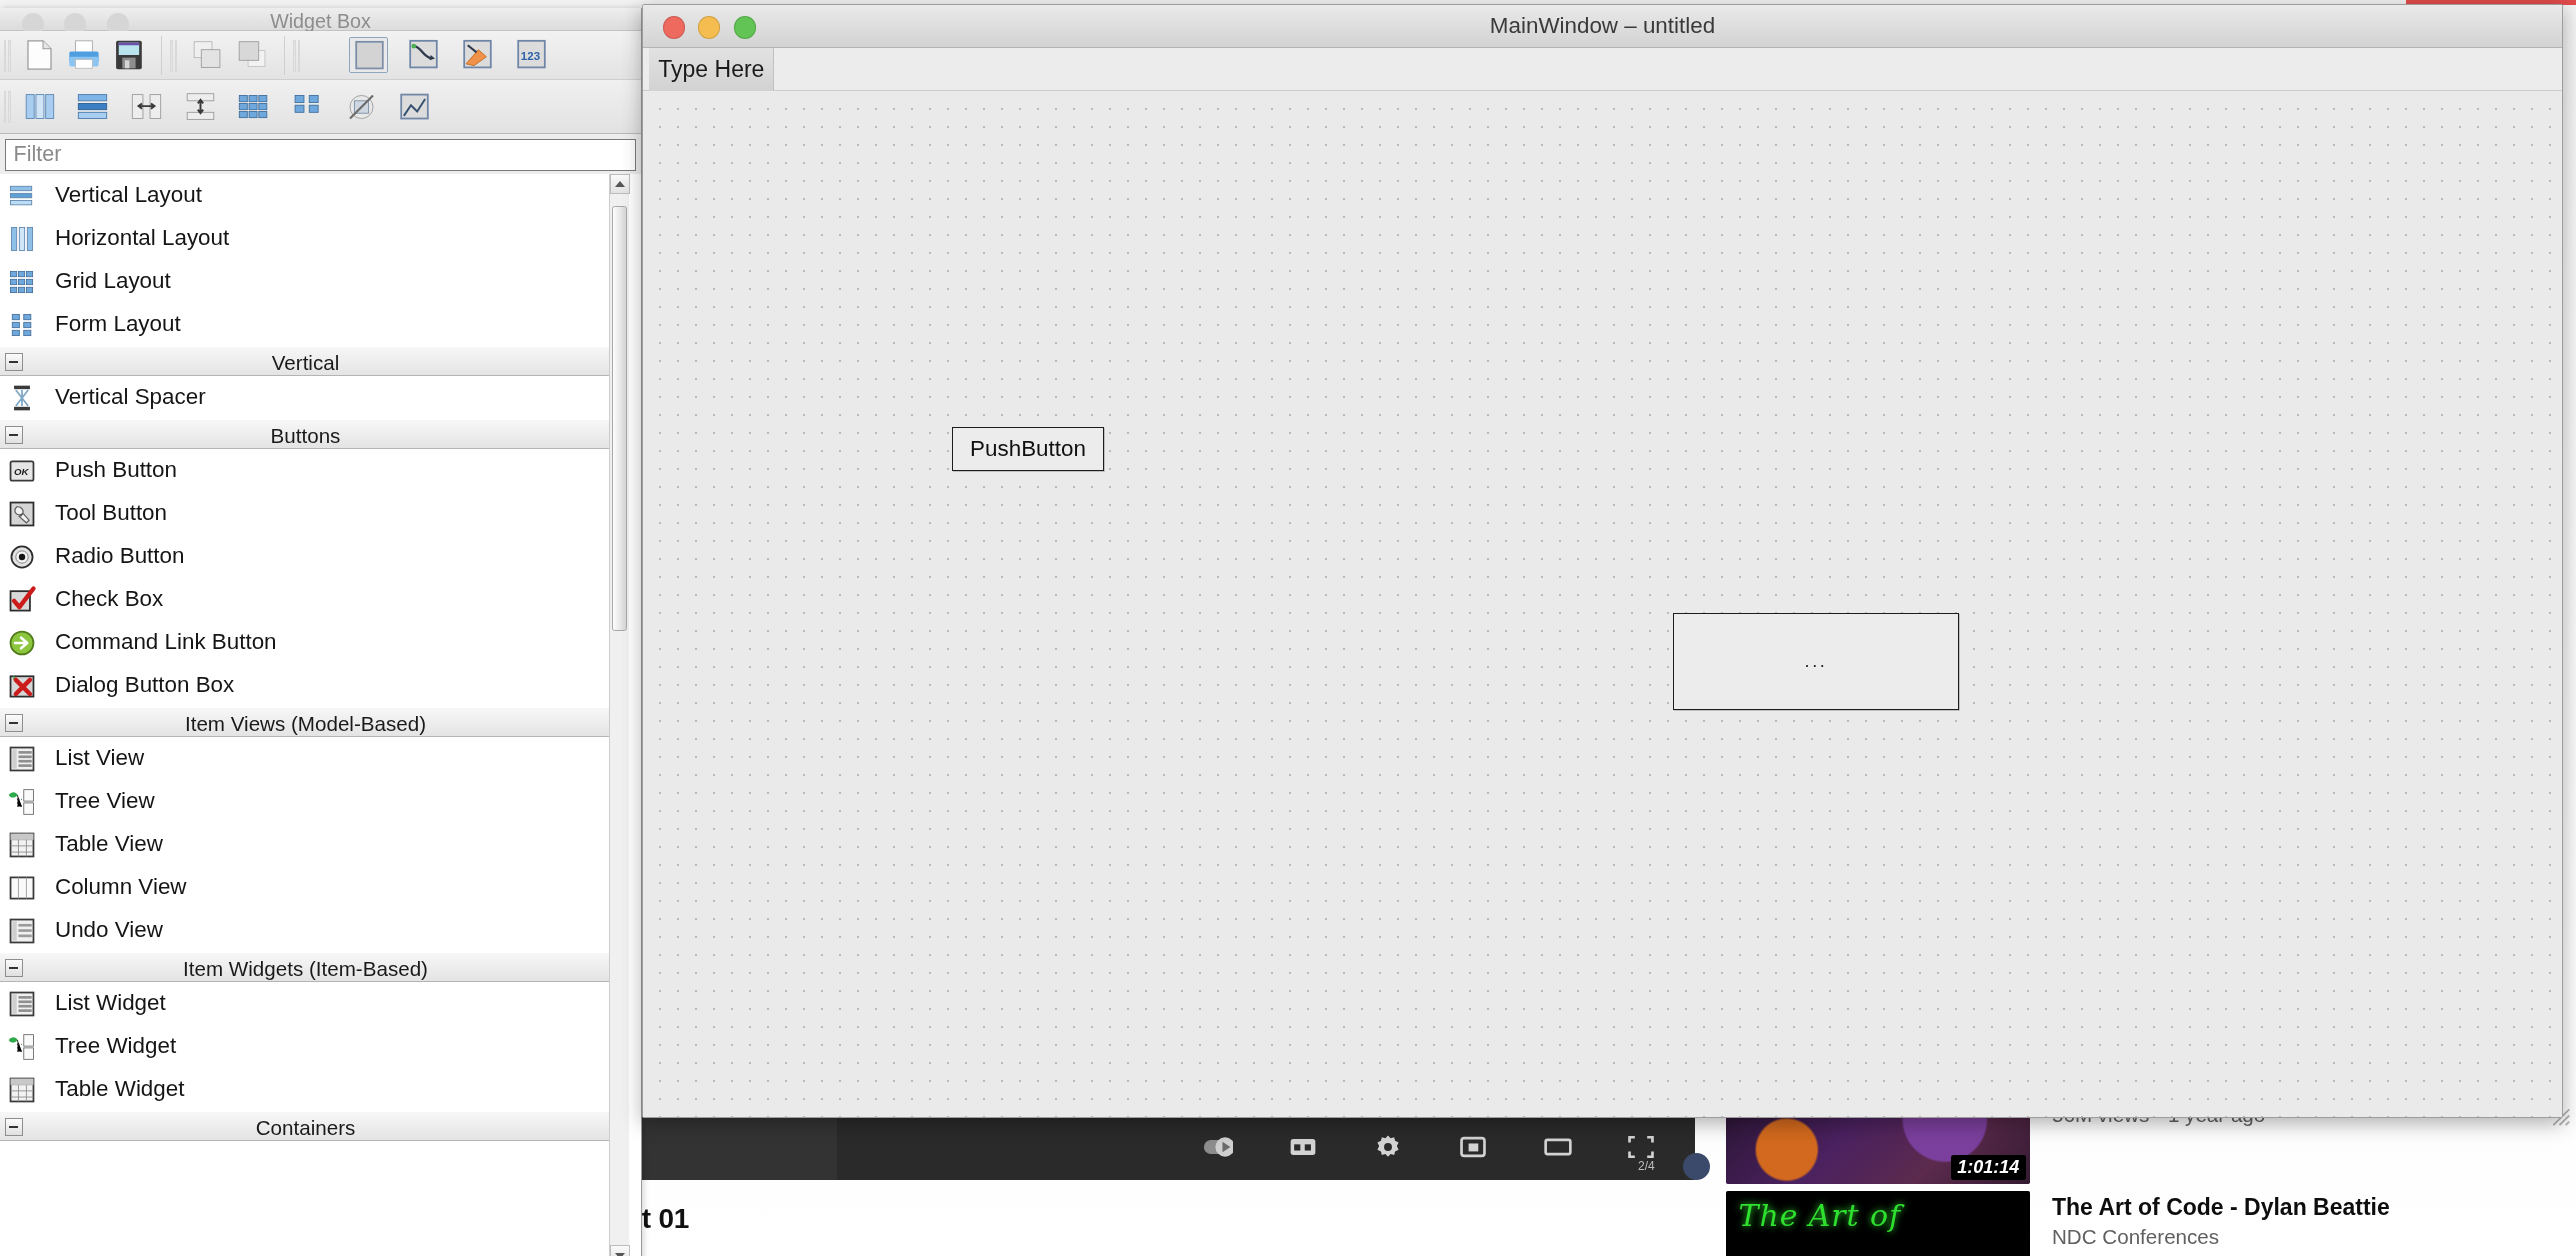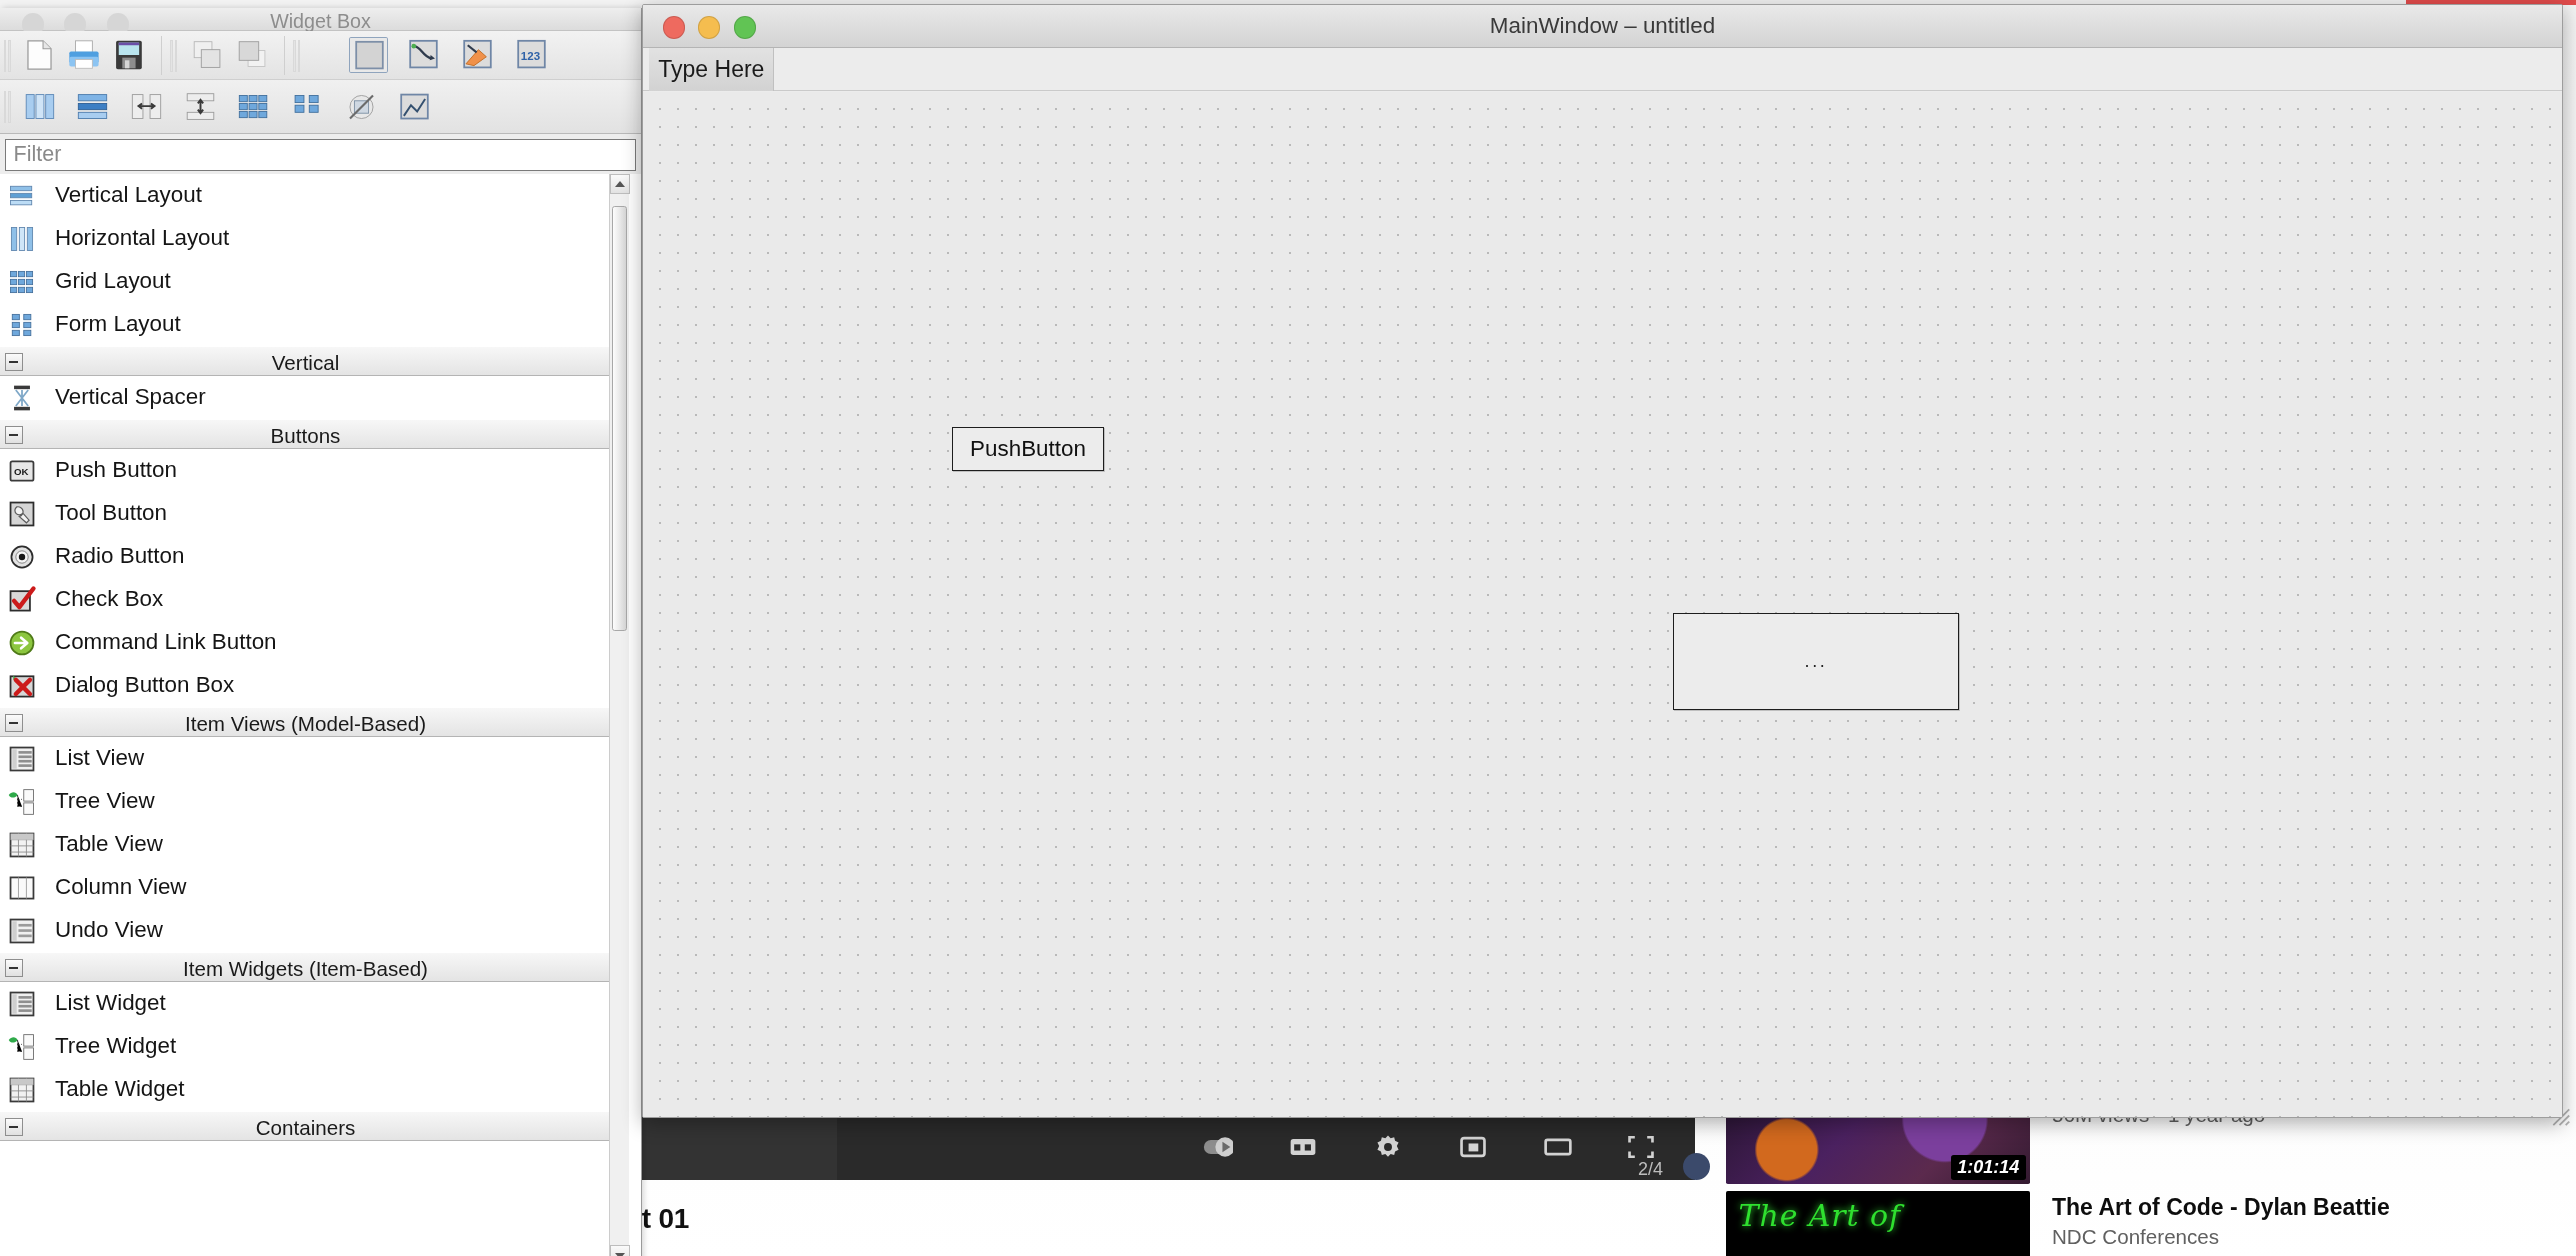--- a/index.html
+++ b/index.html
@@ -90,21 +90,21 @@
   .grp{ position:relative; height:30px;
     background:linear-gradient(180deg,#f7f7f7,#e4e4e4);
     border-top:0.9px solid #ffffff; border-bottom:0.9px solid #b4b4b4; }
   .grp-label{ position:absolute; left:0; right:0; top:3.6px; text-align:center;
     font-size:20.6px; color:#1a1a1a; }
   .grp-toggle{ position:absolute; left:4.5px; top:6.3px; width:18px; height:18px;
     border:0.9px solid #8e8e8e; background:linear-gradient(180deg,#fbfbfb,#e0e0e0); }
   .grp-toggle:after{ content:""; position:absolute; left:3.6px; top:7.2px;
     width:9px; height:1.8px; background:#333; }
   .item{ position:relative; height:43px; background:#fff; }
-  .item-ico{ position:absolute; left:7.2px; top:7.2px; width:30px; height:30px; }
+  .item-ico{ position:absolute; left:7.2px; top:7.2px; width:30px; height:30px;font-style:italic; }
   .item-ico svg{ width:30px; height:30px; display:block; }
   .item-lbl{ position:absolute; left:55px; top:8px; font-size:22.4px; color:#151515;
     white-space:nowrap; }
 
   #wb-scrolltrack{ position:absolute; right:12.5px; top:166px; width:19.7px;
     bottom:0; background:#f0f0f0; border-left:0.9px solid #cccccc; }
   #wb-scrollup,#wb-scrolldown{ position:absolute; left:0; width:19.7px; height:19.7px;
     background:linear-gradient(180deg,#fafafa,#e2e2e2); border:0.9px solid #bdbdbd; }
   #wb-scrollup{ top:0; } #wb-scrolldown{ bottom:0; }
   .arrw{ width:0;height:0; position:absolute; left:4.5px; }
@@ -194,21 +194,21 @@
       <div class="yt-ctl" style="left:995px">
         <svg viewBox="0 0 34 34">
             <g fill="none" stroke="#d3d3d3" stroke-width="3">
           <path d="M4 12V6h6"></path>
               <path d="M30 12V6h-6"></path>
               <path d="M4 22v6h6"></path>
               <path d="M30 22v6h-6"></path>
             </g>
           </svg>
       </div>
-      <div style="position:absolute;left:1007px;top:45px;font-size:18px;color:#bdbdbd">2/4</div>
+      <div style="position:absolute;left:1007px;top:45px;font-size:12px;color:#bdbdbd">2/4</div>
       <div style="position:absolute;left:1052px;top:39px;width:27px;height:27px;border-radius:50%;background:#3b4a6b"></div>
     </div>
   </div>
 
   <div id="yt-title">raphical User Interface) - part 01</div>
 
   <div id="yt-related">
     <div class="yt-rel" style="top:0">
       <div class="yt-thumb">
         <div id="thumb1-img"></div>

